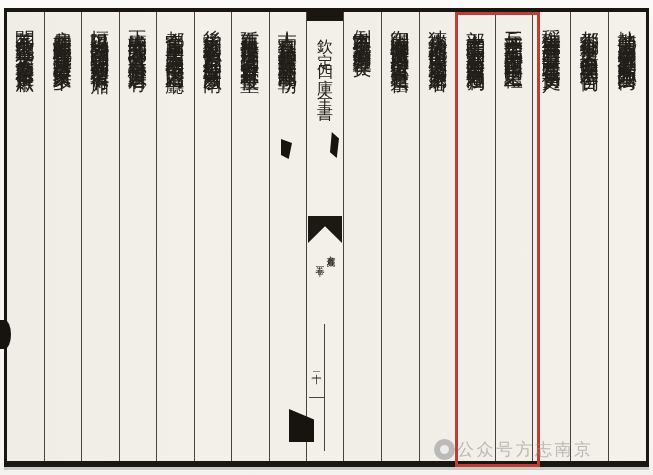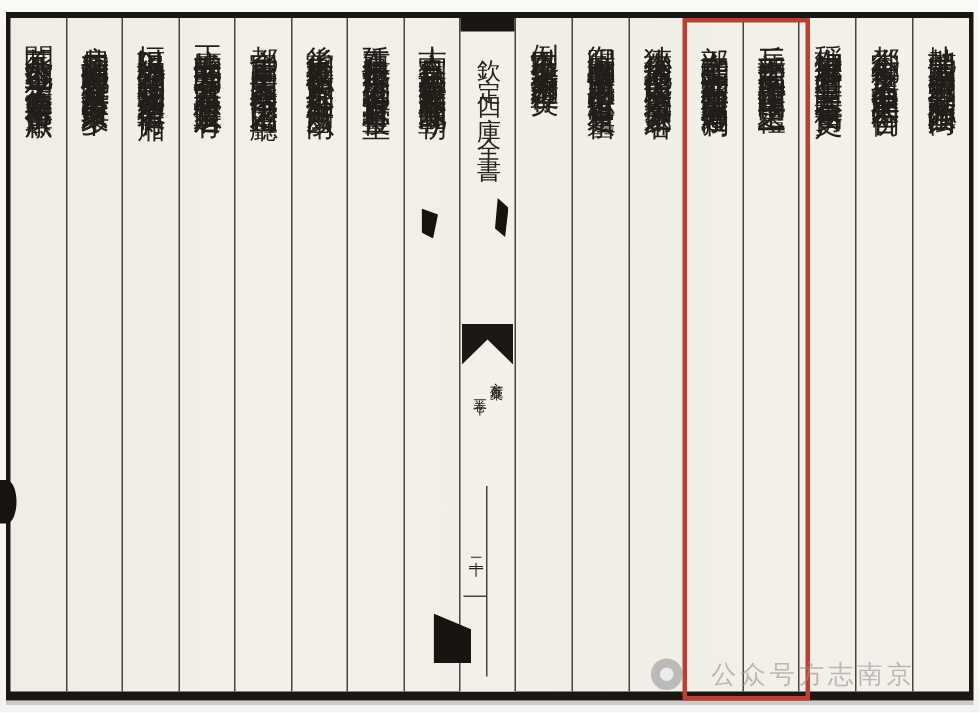--- a/index.html
+++ b/index.html
@@ -54,21 +54,21 @@
     writing-mode:vertical-rl; text-orientation:upright;
     font-size:10px; letter-spacing:2px; line-height:1; color:#2a2620;
   }
   .fold-num-line{position:absolute; top:385px; left:2px; width:15px; height:1px; background:#4a453c;}
   .red-box{
     position:absolute; left:455px; top:12px; width:79px; height:449px;
     border:3px solid rgba(189,62,52,.82); z-index:5; pointer-events:none;
   }
   .watermark{
     position:absolute; left:434px; top:438px; z-index:6;
-    display:flex; align-items:center; gap:19px;
+    display:flex; align-items:center; gap:2px;
     color:rgba(150,150,152,.62); font-size:17px; letter-spacing:2.5px;
     font-family:"Liberation Sans","DejaVu Sans",sans-serif;
   }
   .wm-circle{width:21px; height:21px; border-radius:50%; background:rgba(148,148,150,.58); position:relative; flex:none;}
   .wm-circle::after{content:""; position:absolute; left:6px; top:6px; width:9px; height:9px; border-radius:50%; background:rgba(245,245,243,.85);}
   .blem{position:absolute; z-index:4; background:#171410;}
   .blem1{left:0; top:320px; width:11px; height:29px; border-radius:0 60% 60% 0 / 0 50% 50% 0;}
   .blem2{left:281px; top:139px; width:11px; height:20px; clip-path:polygon(0 0,100% 20%,70% 100%,0 80%);}
   .blem3{left:330px; top:132px; width:9px; height:26px; clip-path:polygon(20% 0,100% 25%,75% 100%,0 78%);}
   .fold-blot{left:289px; top:409px; width:25px; height:33px; clip-path:polygon(0 0,100% 32%,100% 100%,0 100%);}

